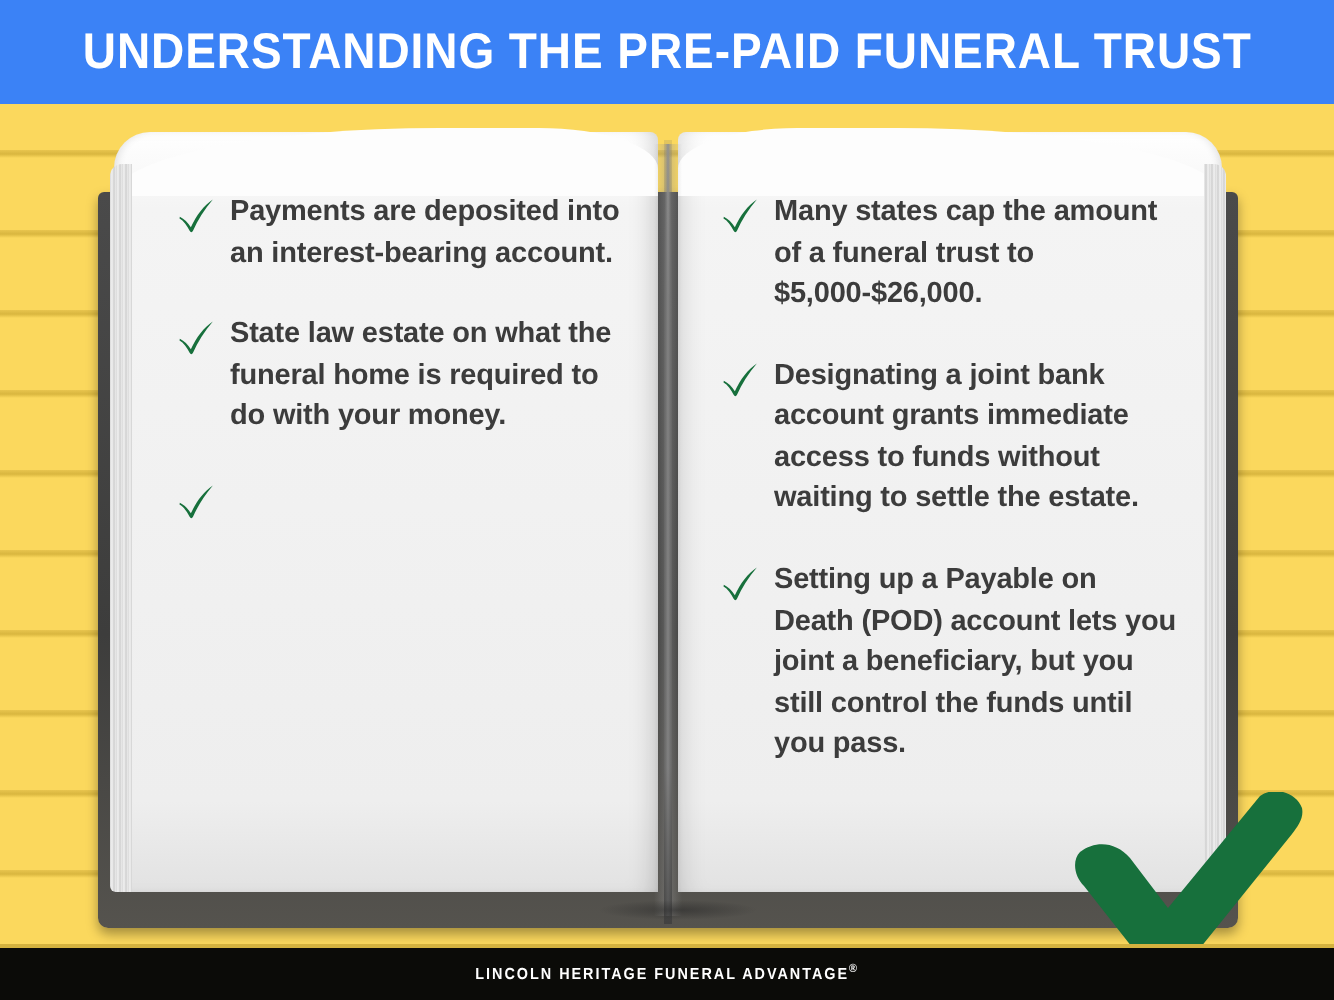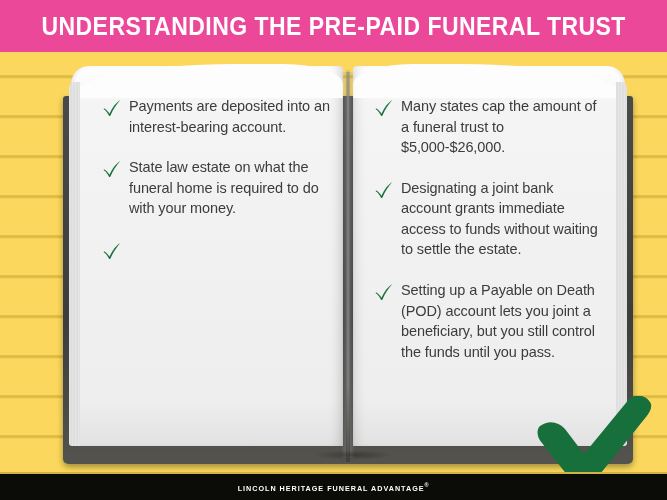--- a/index.html
+++ b/index.html
@@ -31,21 +31,21 @@
       #fbd85d 39px,
       #fbd85d 40px
     );
   }
 
   
   .title-bar {
     position: absolute;
     left: 0; top: 0;
     width: 667px; height: 52px;
-    background: #ec4899;
+    background: #3b82f6;
     display: flex;
     align-items: center;
     justify-content: center;
     z-index: 40;
   }
   .title-bar .title-text {
     color: #ffffff;
     font-family: "Liberation Sans Narrow", "Liberation Sans", sans-serif;
     font-weight: bold;
     font-size: 25px;
@@ -78,25 +78,26 @@
     text-transform: uppercase;
   }
   .footer-bar .reg-mark {
     font-size: 6px;
     vertical-align: super;
   }
 
   
   .book {
     position: absolute;
-    left: 63px;
+    left: 49px;
     top: 66px;
     width: 467px;
     height: 398px;
     z-index: 10;
+    font-weight: bold;
   }
   
   .book-cover {
     position: absolute;
     left: 0; top: 30px;
     width: 570px; height: 368px;
     background: linear-gradient(to bottom, #4a4a4a 0%, #3d3d3c 60%, #55534e 100%);
     border-radius: 3px 3px 5px 5px;
     box-shadow: 0 3px 6px rgba(0,0,0,0.35);
   }

